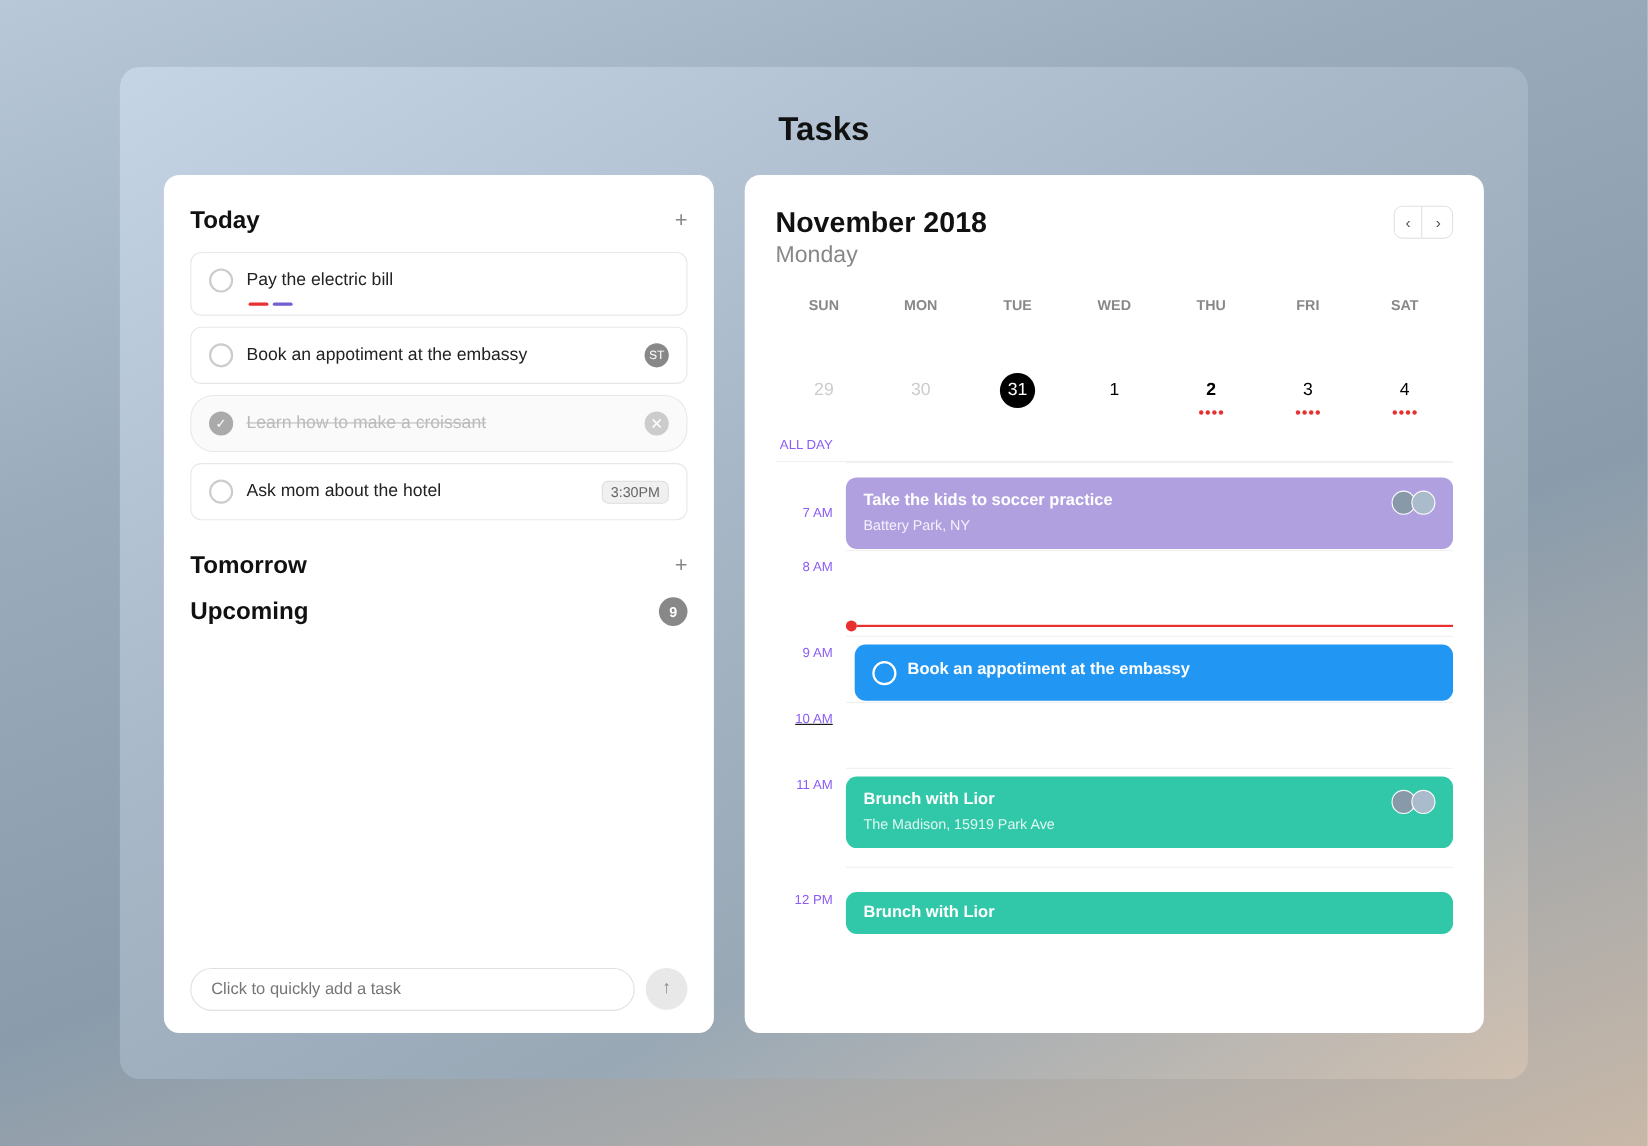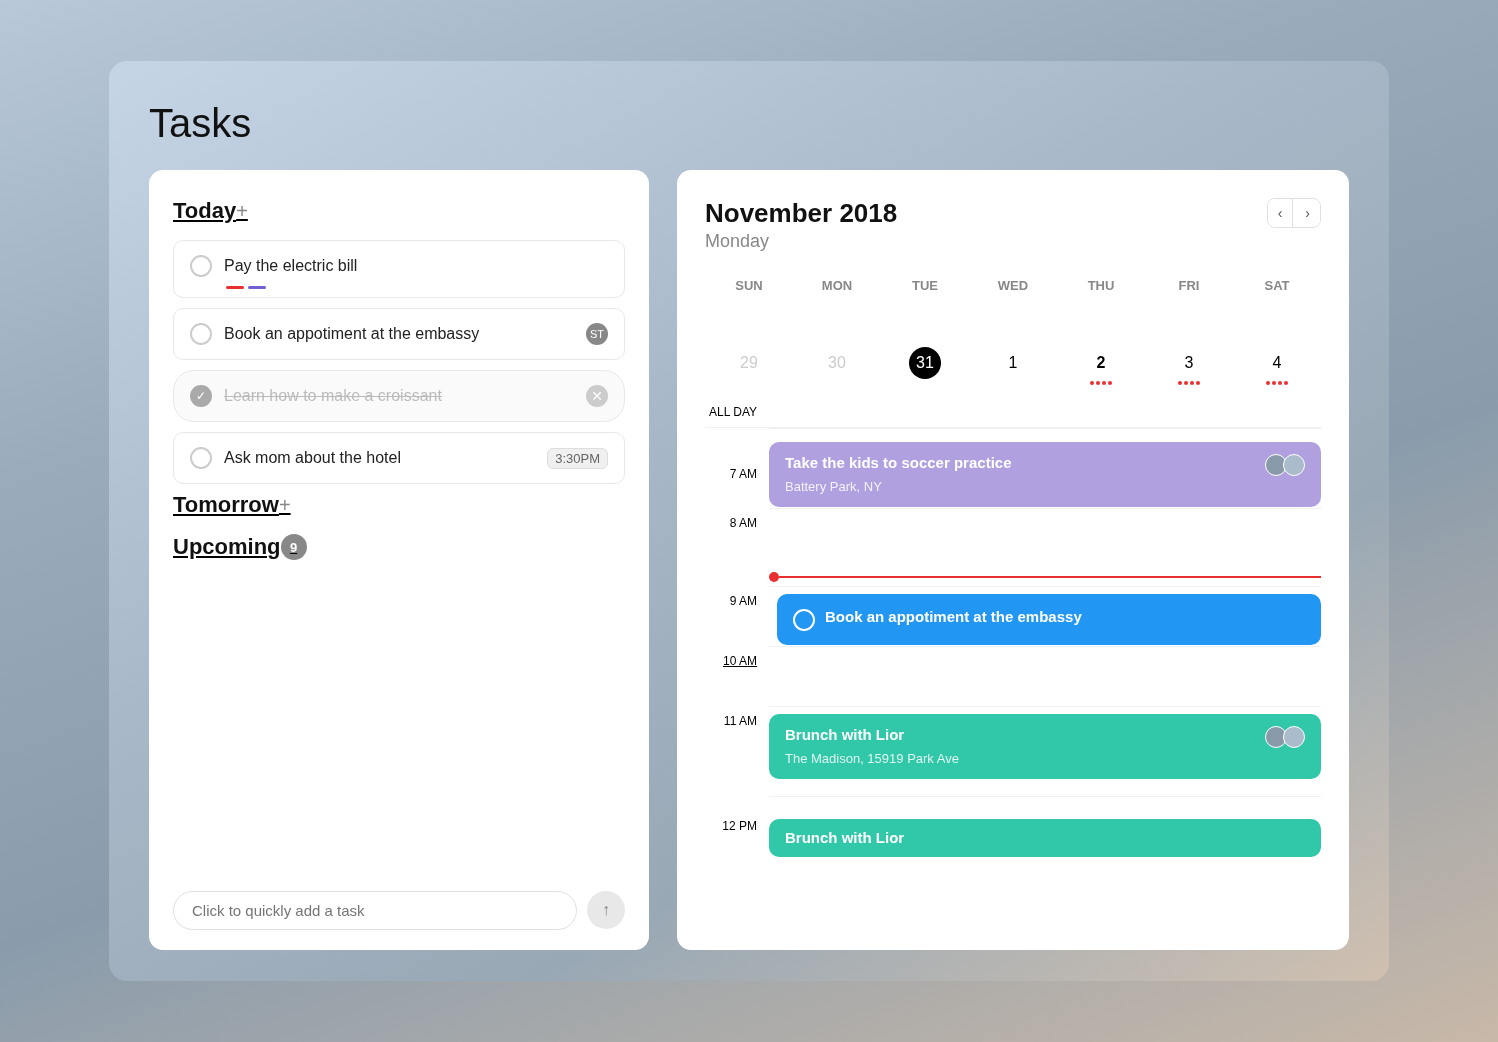--- a/index.html
+++ b/index.html
@@ -17,24 +17,25 @@
     .app-container {
       width: 1280px;
       height: 920px;
       background: linear-gradient(150deg, #c5d5e5 0%, #a8b8c8 40%, #98a8b5 70%, #d0c0b0 100%);
       border-radius: 18px;
       padding: 40px;
       position: relative;
     }
 
     .app-title {
-      font-size: 40px;
-      font-weight: 400;
+      font-size: 30px;
+      font-weight: 700;
       color: #111;
       margin-bottom: 24px;
+      text-align: center;
     }
 
     .panels {
       display: flex;
       gap: 28px;
       height: calc(100% - 60px);
     }
 
     
     .left-panel {
@@ -43,24 +44,23 @@
       border-radius: 14px;
       padding: 28px 24px 20px 24px;
       display: flex;
       flex-direction: column;
       gap: 0;
       position: relative;
     }
 
     .section-header {
       display: flex;
-      justify-content: flex-start;
+      justify-content: space-between;
       align-items: center;
       margin-bottom: 16px;
-      text-decoration: underline;
     }
 
     .section-title {
       font-size: 22px;
       font-weight: 700;
       color: #111;
     }
 
     .add-btn {
       background: none;
@@ -68,20 +68,21 @@
       cursor: pointer;
       color: #888;
       font-size: 20px;
       line-height: 1;
     }
 
     .task-list {
       display: flex;
       flex-direction: column;
       gap: 10px;
+      margin-bottom: 20px;
     }
 
     .task-item {
       border: 1.5px solid #e8e8e8;
       border-radius: 10px;
       padding: 14px 16px;
       display: flex;
       align-items: center;
       gap: 12px;
       cursor: pointer;
@@ -249,21 +250,21 @@
       margin-bottom: 20px;
     }
 
     .calendar-title {
       font-size: 26px;
       font-weight: 700;
       color: #111;
     }
 
     .calendar-subtitle {
-      font-size: 18px;
+      font-size: 21px;
       color: #888;
       margin-top: 2px;
     }
 
     .calendar-nav {
       display: flex;
       gap: 2px;
       border: 1.5px solid #e0e0e0;
       border-radius: 8px;
       overflow: hidden;
@@ -350,21 +351,21 @@
       align-items: center;
       gap: 12px;
       padding: 4px 0 8px 0;
       border-bottom: 1px solid #f0f0f0;
       margin-bottom: 0;
     }
 
     .time-label {
       width: 52px;
       font-size: 12px;
-      color: #000000;
+      color: #8b5cf6;
       text-align: right;
       flex-shrink: 0;
     }
 
     .time-row {
       display: flex;
       align-items: flex-start;
       gap: 12px;
       min-height: 60px;
       position: relative;

